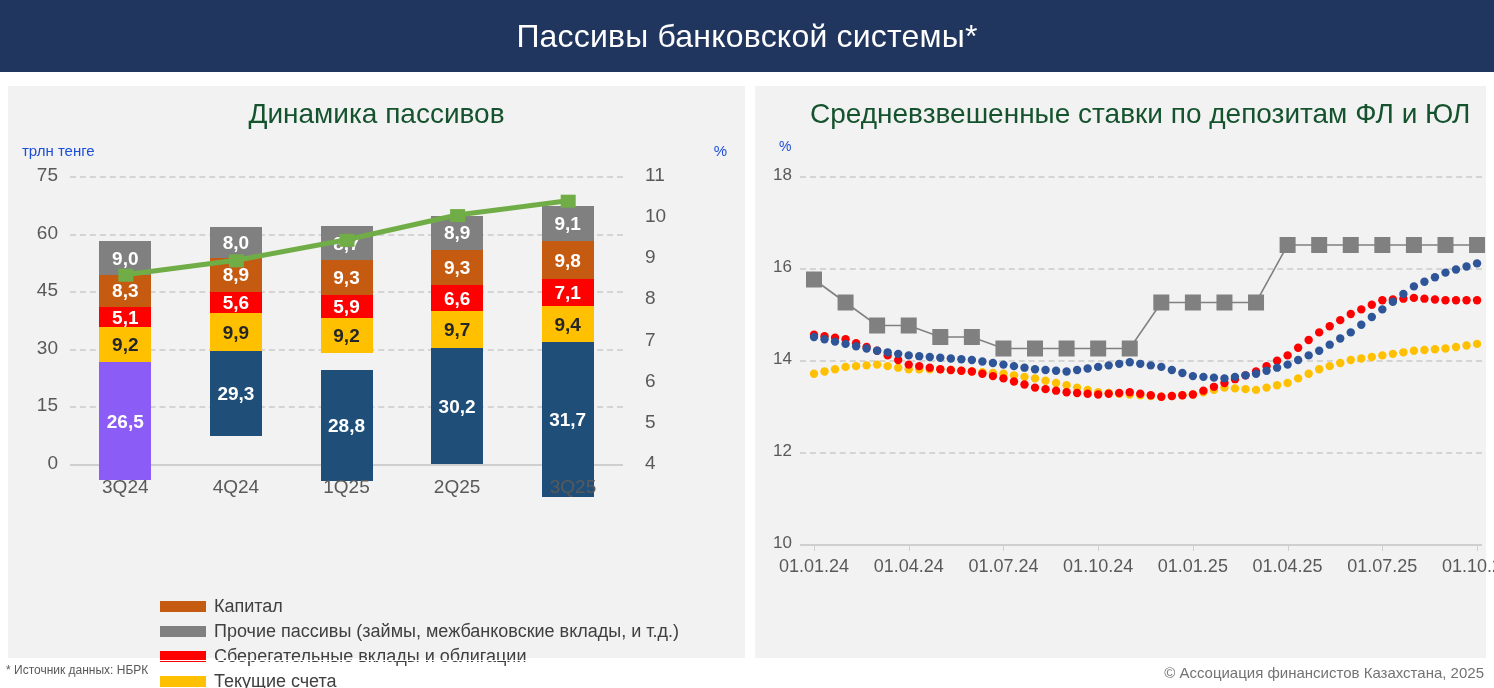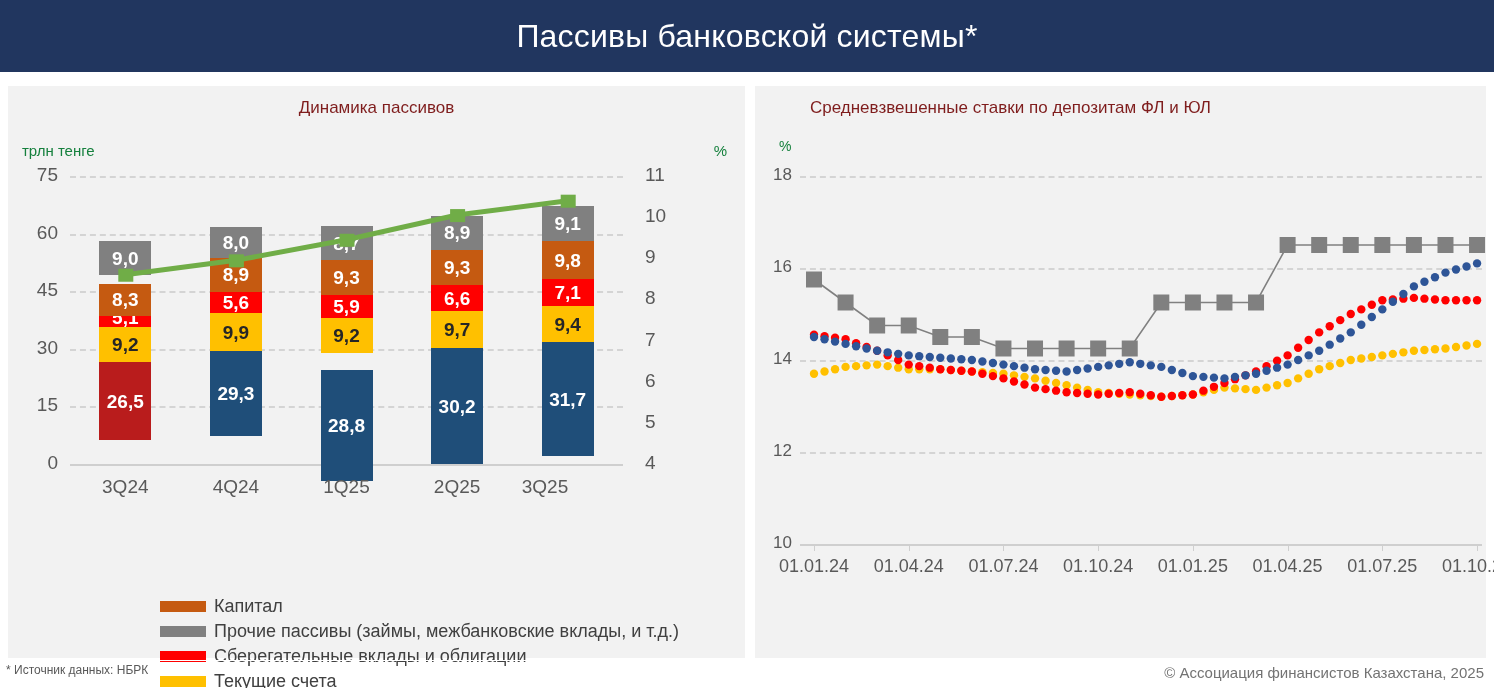--- a/index.html
+++ b/index.html
@@ -23,27 +23,27 @@
 
   
   .panel {
     position: absolute; background: #f2f2f2;
   }
   .panel-left  { left: 8px;   top: 86px; width: 737px;  height: 572px; }
   .panel-right { left: 755px; top: 86px; width: 731px;  height: 572px; }
 
   .panel-title {
     position: absolute; top: 12px; left: 0; width: 100%;
-    text-align: center; color: #7f1d1d; font-size: 17px; font-weight: 400;
+    text-align: center; color: #14532d; font-size: 28px; font-weight: 400;
     white-space: nowrap;
   }
   .panel-right .panel-title { text-align: left; padding-left: 55px; }
 
   .axis-unit {
-    position: absolute; color: #15803d; font-size: 15px;
+    position: absolute; color: #1d4ed8; font-size: 15px;
   }
 
   
   .plot { position: absolute; }
   .gridline {
     position: absolute; height: 0; border-top: 2px dashed #d4d4d4;
   }
   .baseline {
     position: absolute; height: 0; border-top: 2px solid #cfcfcf;
   }
@@ -120,24 +120,24 @@
         <div class="ytick" style="left: 10px; top: 78px;">75</div>
         <div class="ytick ytick-r" style="left: 637px; top: 366px;">4</div>
         <div class="ytick ytick-r" style="left: 637px; top: 324.857px;">5</div>
         <div class="ytick ytick-r" style="left: 637px; top: 283.714px;">6</div>
         <div class="ytick ytick-r" style="left: 637px; top: 242.571px;">7</div>
         <div class="ytick ytick-r" style="left: 637px; top: 201.429px;">8</div>
         <div class="ytick ytick-r" style="left: 637px; top: 160.286px;">9</div>
         <div class="ytick ytick-r" style="left: 637px; top: 119.143px;">10</div>
         <div class="ytick ytick-r" style="left: 637px; top: 78px;">11</div>
         <div class="bar-col" style="left: 91.3px; top: 90px; height: 288px;">
-          <div class="seg light" style="background: #b91c1c; top: 186.24px; height: 78px;">26,5</div>
+          <div class="seg light" style="background: #8b5cf6; top: 186.24px; height: 118px;">26,5</div>
           <div class="seg dark" style="background: rgb(255, 192, 0); top: 150.912px; height: 35.328px;">9,2</div>
           <div class="seg light" style="background: rgb(255, 0, 0); top: 131.328px; height: 19.584px;">5,1</div>
-          <div class="seg light" style="background: rgb(197, 90, 17); top: 108px; height: 31.872px;">8,3</div>
+          <div class="seg light" style="background: rgb(197, 90, 17); top: 99px; height: 31.872px;">8,3</div>
           <div class="seg light" style="background: rgb(128, 128, 128); top: 64.896px; height: 34.56px;">9,0</div>
         </div>
         <div class="xtick" style="left: 72.3px; top: 390px; width: 90px;">3Q24</div>
         <div class="bar-col" style="left: 201.9px; top: 90px; height: 288px;">
           <div class="seg light" style="background: rgb(31, 78, 121); top: 175.488px; height: 85px;">29,3</div>
           <div class="seg dark" style="background: rgb(255, 192, 0); top: 137.472px; height: 38.016px;">9,9</div>
           <div class="seg light" style="background: rgb(255, 0, 0); top: 115.968px; height: 21.504px;">5,6</div>
           <div class="seg light" style="background: rgb(197, 90, 17); top: 81.792px; height: 34.176px;">8,9</div>
           <div class="seg light" style="background: rgb(128, 128, 128); top: 51.072px; height: 30.72px;">8,0</div>
         </div>
@@ -152,27 +152,27 @@
         <div class="xtick" style="left: 293.5px; top: 390px; width: 90px;">1Q25</div>
         <div class="bar-col" style="left: 423.1px; top: 90px; height: 288px;">
           <div class="seg light" style="background: rgb(31, 78, 121); top: 172.032px; height: 115.968px;">30,2</div>
           <div class="seg dark" style="background: rgb(255, 192, 0); top: 134.784px; height: 37.248px;">9,7</div>
           <div class="seg light" style="background: rgb(255, 0, 0); top: 109.44px; height: 25.344px;">6,6</div>
           <div class="seg light" style="background: rgb(197, 90, 17); top: 73.728px; height: 35.712px;">9,3</div>
           <div class="seg light" style="background: rgb(128, 128, 128); top: 39.552px; height: 34.176px;">8,9</div>
         </div>
         <div class="xtick" style="left: 404.1px; top: 390px; width: 90px;">2Q25</div>
         <div class="bar-col" style="left: 533.7px; top: 90px; height: 288px;">
-          <div class="seg light" style="background: rgb(31, 78, 121); top: 166.272px; height: 114px;">31,7</div>
+          <div class="seg light" style="background: rgb(31, 78, 121); top: 166.272px; height: 155px;">31,7</div>
           <div class="seg dark" style="background: rgb(255, 192, 0); top: 130.176px; height: 36.096px;">9,4</div>
           <div class="seg light" style="background: rgb(255, 0, 0); top: 102.912px; height: 27.264px;">7,1</div>
           <div class="seg light" style="background: rgb(197, 90, 17); top: 65.28px; height: 37.632px;">9,8</div>
           <div class="seg light" style="background: rgb(128, 128, 128); top: 30.336px; height: 34.944px;">9,1</div>
         </div>
-        <div class="xtick" style="left: 492px; top: 390px; width: 90px;">3Q25</div>
+        <div class="xtick" style="left: 520px; top: 390px; width: 90px;">3Q25</div>
         <svg class="overlay" width="737" height="572">
           <polyline points="117.3,188.74285714285713 227.89999999999998,174.34285714285716 338.5,153.7714285714286 449.09999999999997,129.08571428571423 559.7,114.68571428571425" fill="none" stroke="#70ad47" stroke-width="5"></polyline>
           <rect x="110.3" y="182.74285714285713" width="15" height="13" fill="#70ad47"></rect>
           <rect x="220.89999999999998" y="168.34285714285716" width="15" height="13" fill="#70ad47"></rect>
           <rect x="331.5" y="147.7714285714286" width="15" height="13" fill="#70ad47"></rect>
           <rect x="442.09999999999997" y="123.08571428571423" width="15" height="13" fill="#70ad47"></rect>
           <rect x="552.7" y="108.68571428571425" width="15" height="13" fill="#70ad47"></rect>
         </svg>
       </div>
     <div class="legend-left" id="left-legend">

